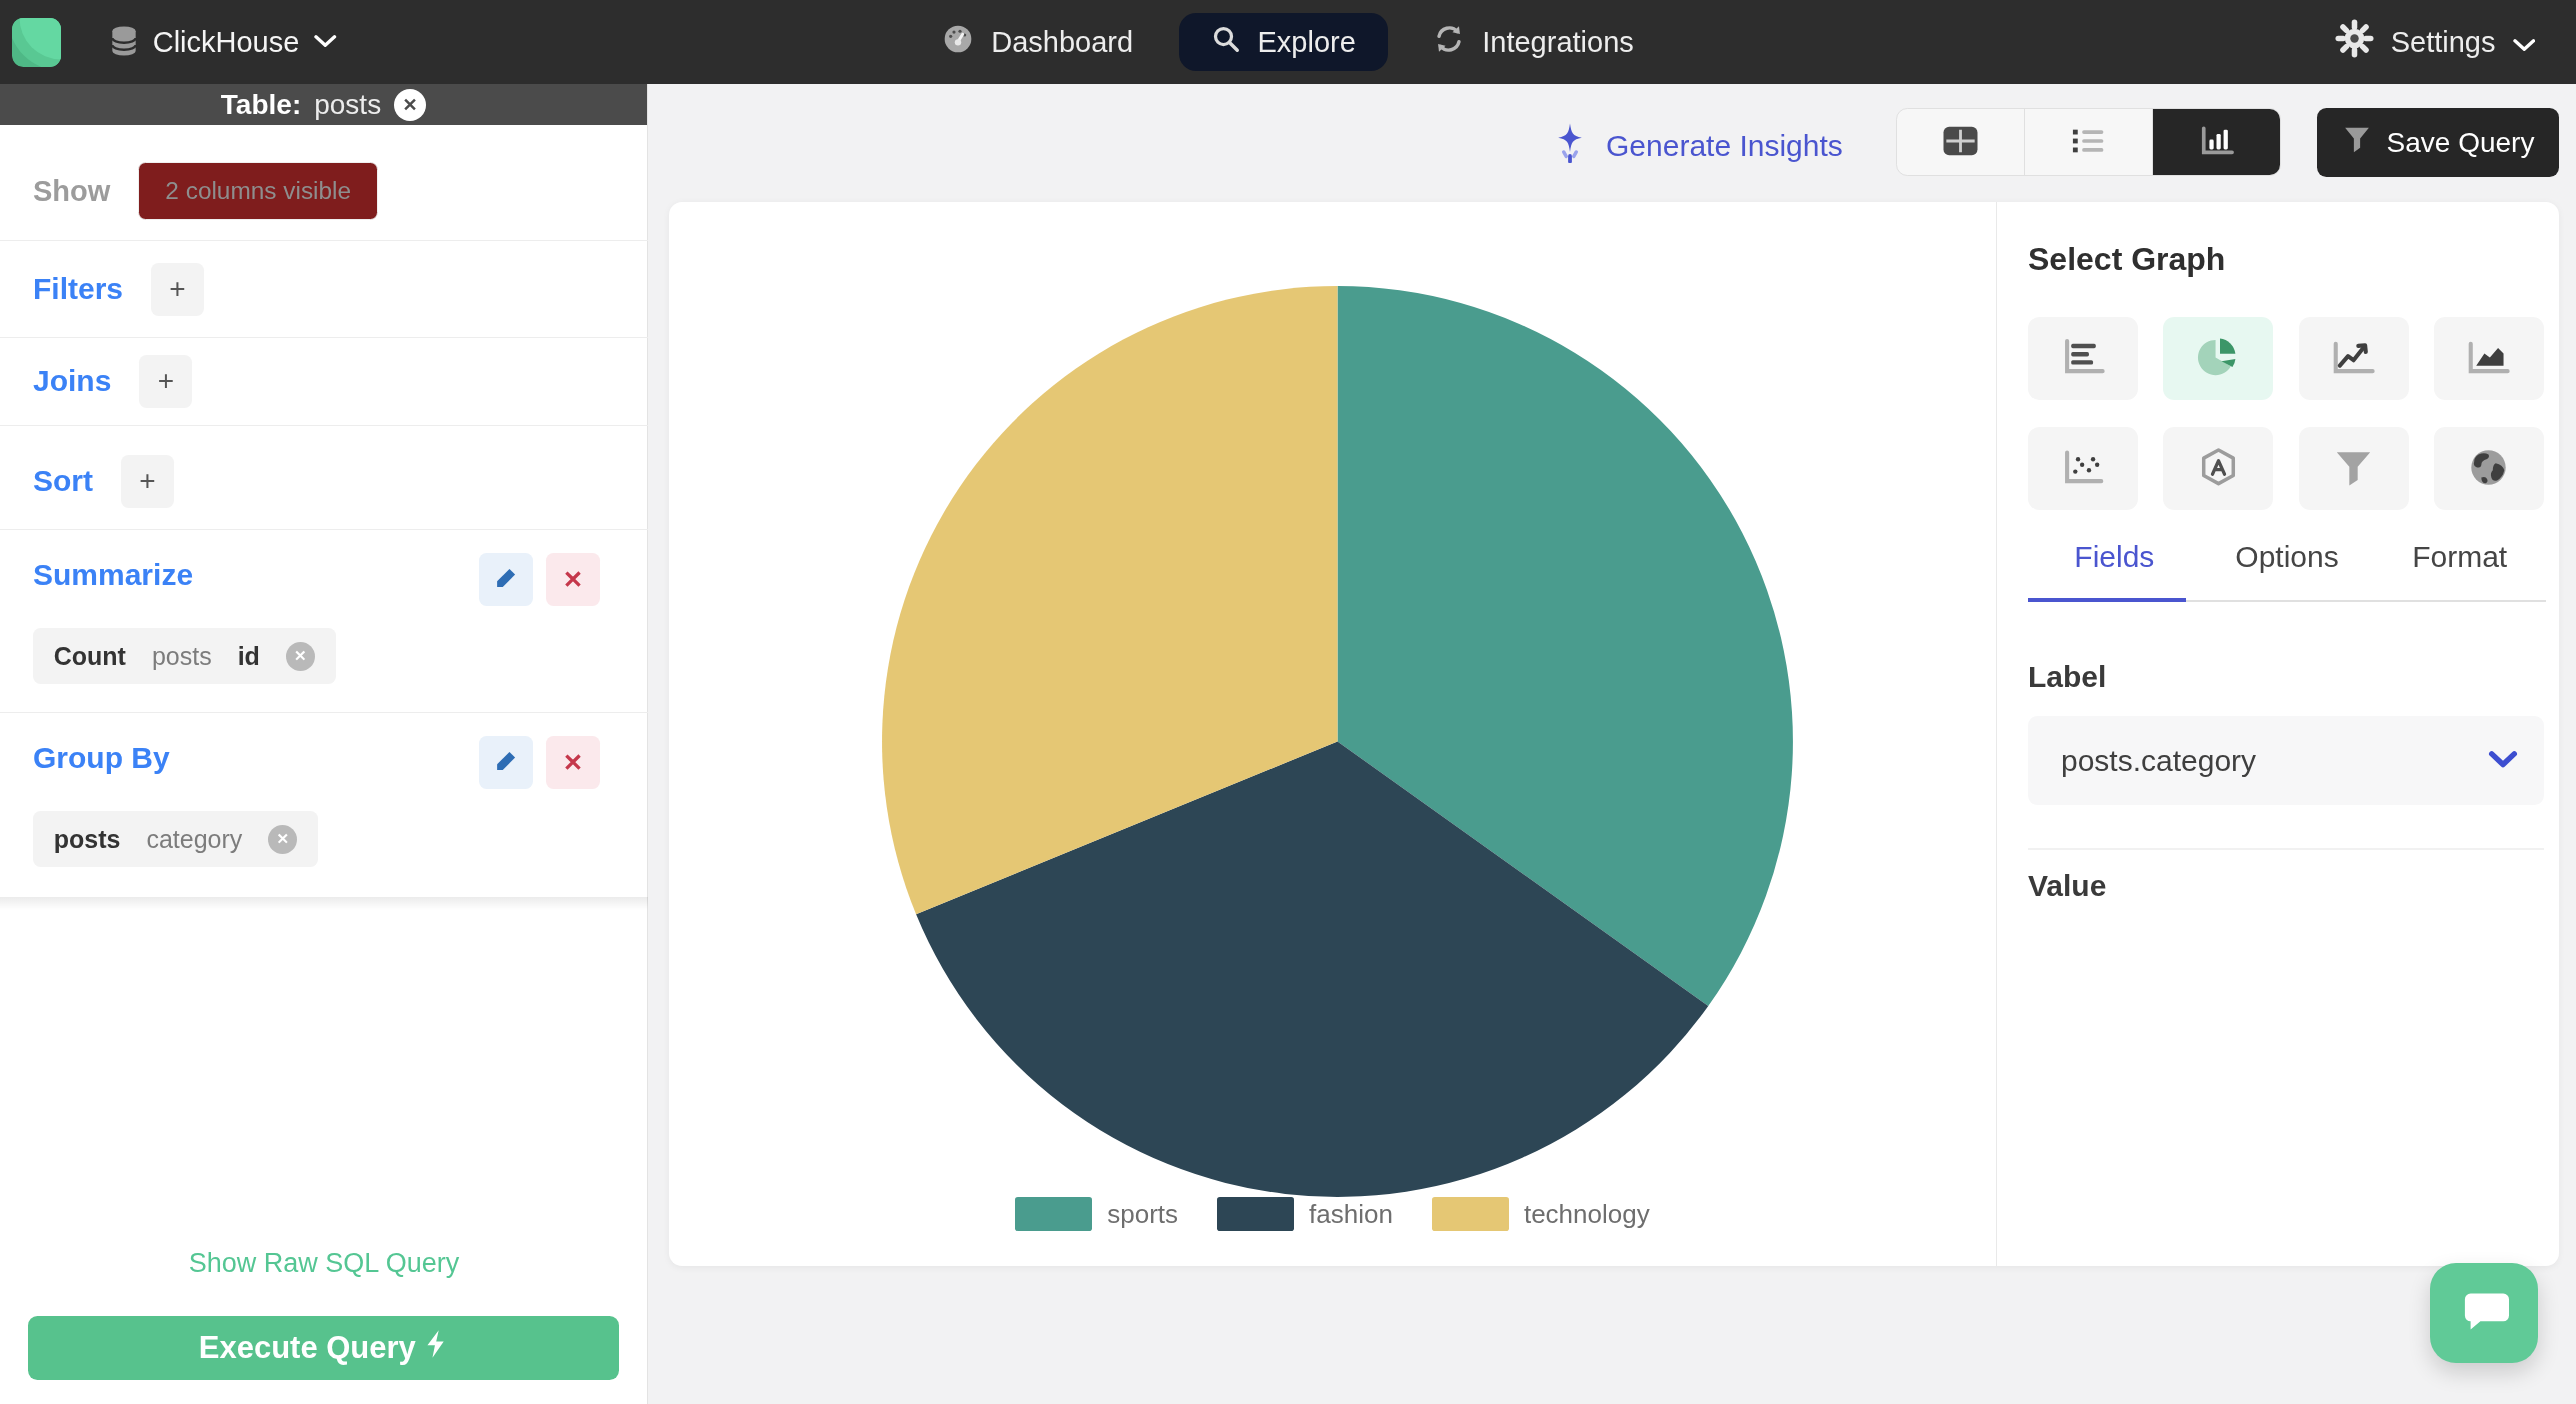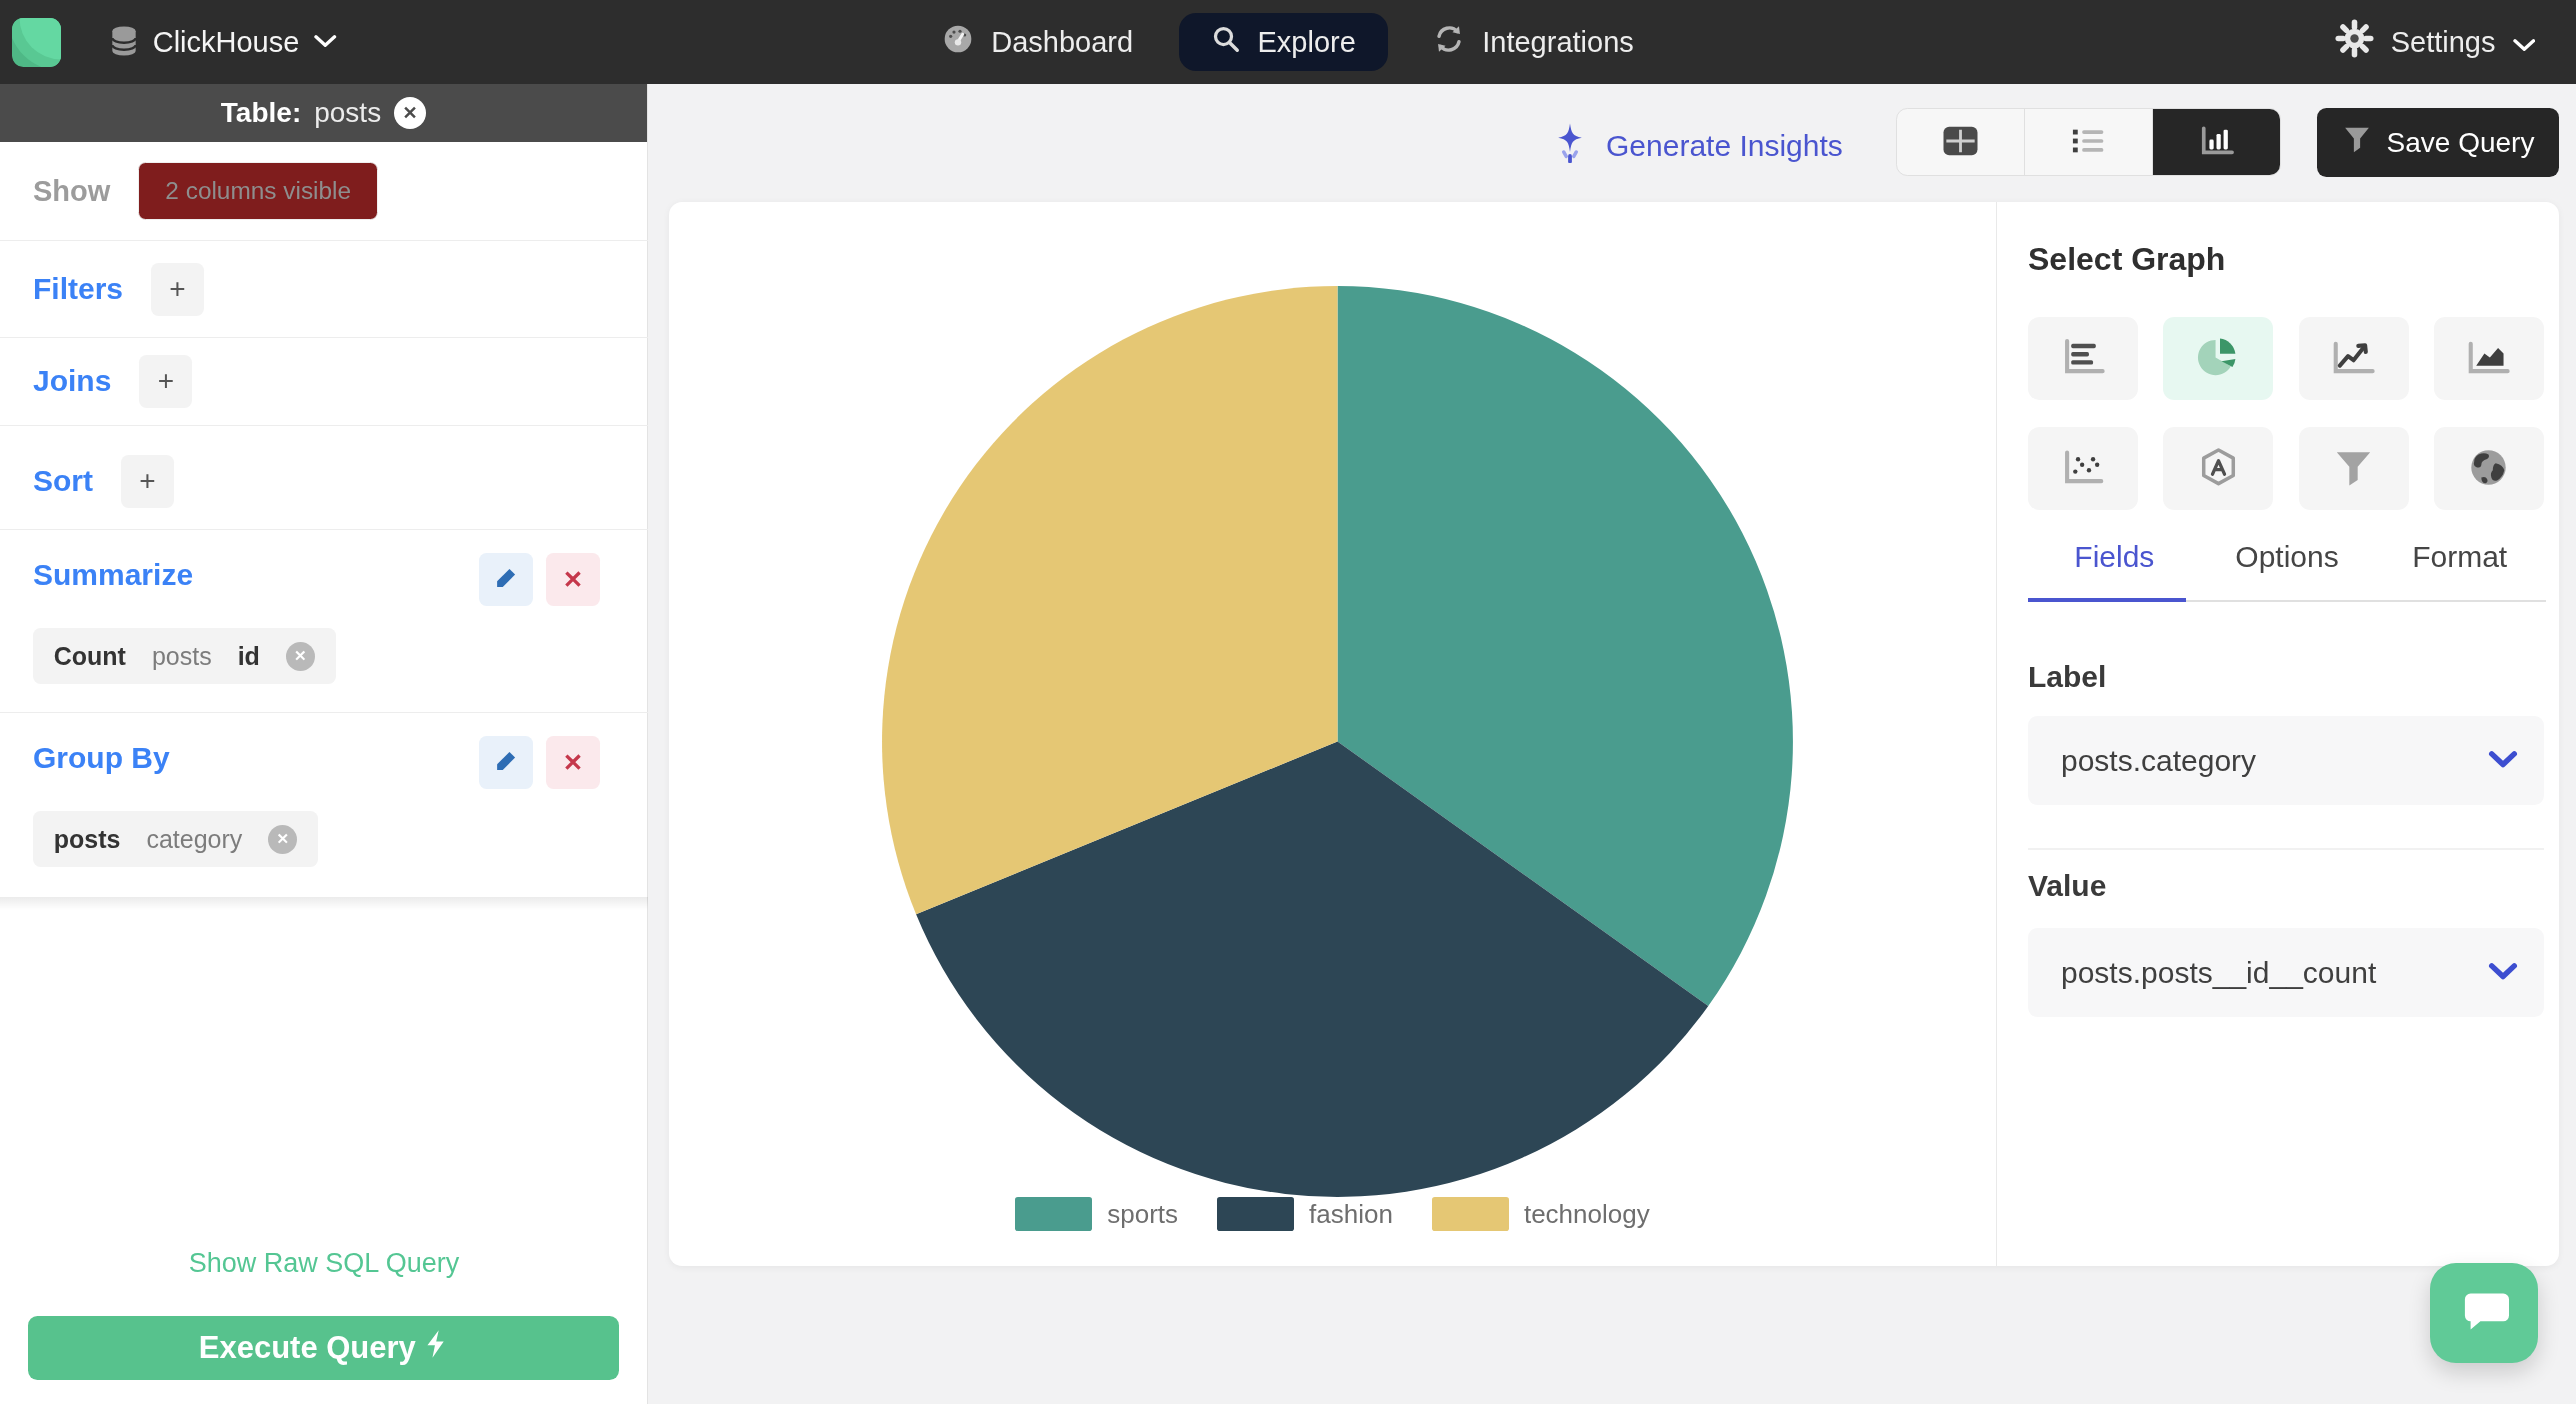--- a/index.html
+++ b/index.html
@@ -12,21 +12,21 @@
   .logo { width:49px; height:49px; border-radius:11.3px; overflow:hidden; flex:0 0 auto; }
   .brand-group { display:flex; align-items:center; gap:15px; margin-left:26px; cursor:pointer; }
   .brand-text { color:#f5f5f5; font-size:29px; }
   .nav-center { position:absolute; left:0; top:0; width:2576px; height:84px; display:flex; align-items:center; justify-content:center; gap:36px; }
   .nav-item { display:flex; align-items:center; gap:17px; color:#ededed; font-size:29px; cursor:pointer; padding:0 9.4px; height:58px; border-radius:17px; }
   .nav-item.active { background:#0f172a; padding:0 32px; }
   .nav-right { position:absolute; right:41px; top:0; height:84px; display:flex; align-items:center; gap:17px; color:#ededed; font-size:29px; cursor:pointer; }
 
   
   .sidebar { position:absolute; left:0; top:84px; width:648px; height:1320px; background:#ffffff; border-right:0.9px solid #e3e3e3; }
-  .table-bar { height:58px; background:#4b4b4b; display:flex; align-items:center; justify-content:center; gap:13px; color:#fff; font-size:28px; }
+  .table-bar { height:41px; background:#4b4b4b; display:flex; align-items:center; justify-content:center; gap:13px; color:#fff; font-size:28px; }
   .table-bar .tb-prefix { font-weight:bold; }
   .table-bar .tb-name { color:#ececec; }
   .xcircle { width:32px; height:32px; border-radius:50%; background:#ffffff; color:#4b4b4b; display:inline-flex; align-items:center; justify-content:center; font-size:18px; font-weight:bold; cursor:pointer; }
   .xcircle::before { content:"✕"; }
   .side-row { position:absolute; left:0; width:648px; border-bottom:0.9px solid #ededed; display:flex; align-items:center; gap:28px; padding-left:33px; }
   .row-show    { top:58px;  height:99px; }
   .row-filters { top:157px; height:97px; }
   .row-joins   { top:253px; height:89px; }
   .row-sort    { top:349px; height:97px; }
   .side-label-muted { color:#9c9c9c; font-size:29px; font-weight:600; }
@@ -440,28 +440,20 @@
         <span>
           <svg width="30" height="19" viewBox="0 0 24 14">
               <polyline points="3,2.5 12,11 21,2.5" fill="none" stroke="#3d4ed0" stroke-width="4.4" stroke-linecap="round" stroke-linejoin="round"></polyline>
             </svg>
         </span>
       </div>
 
       <div class="panel-divider"></div>
 
       <div class="field-heading fh-value">Value</div>
-      <div class="dropdown dd-value">
-        <span class="dd-text">posts.posts__id__count</span>
-        <span>
-          <svg width="30" height="19" viewBox="0 0 24 14">
-              <polyline points="3,2.5 12,11 21,2.5" fill="none" stroke="#3d4ed0" stroke-width="4.4" stroke-linecap="round" stroke-linejoin="round"></polyline>
-            </svg>
-        </span>
-      </div>
     </div>
   </div>
 </div>
 
 <button class="chat-fab">
   <span>
     <svg width="53" height="49" viewBox="0 0 32 30">
       <path d="M6 4 h20 a3.5 3.5 0 0 1 3.5 3.5 v10 a3.5 3.5 0 0 1 -3.5 3.5 H12 l-6 5 v-5 a3.5 3.5 0 0 1 -3.5 -3.5 v-10 A3.5 3.5 0 0 1 6 4 Z" fill="#ffffff" transform="translate(1.5,0)"></path>
     </svg>
   </span>

